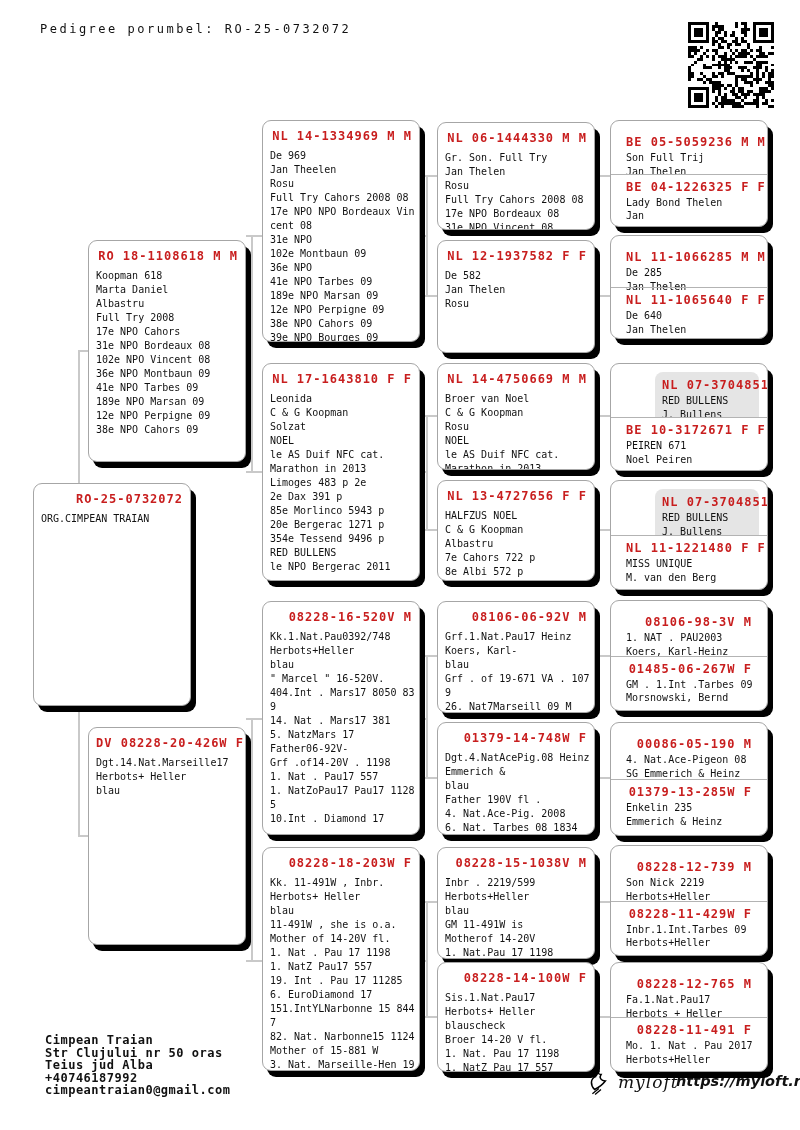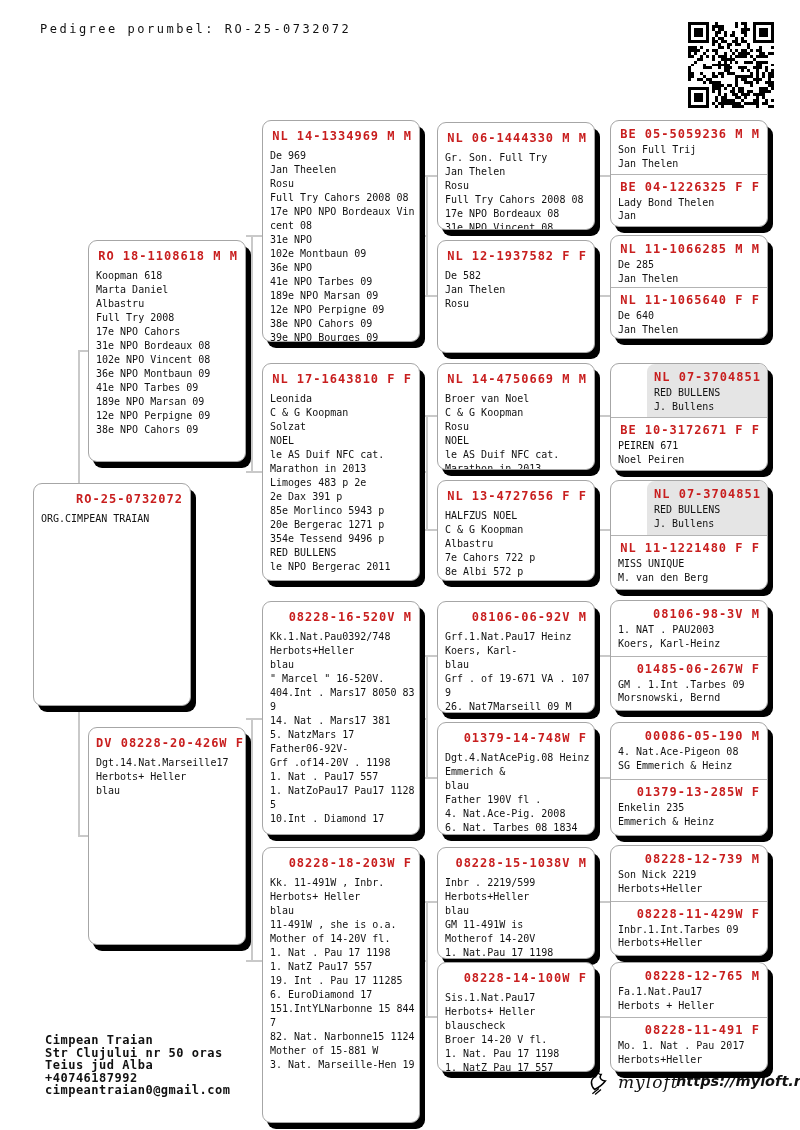--- a/index.html
+++ b/index.html
@@ -7,21 +7,21 @@
         font-family:"DejaVu Sans Mono","Liberation Mono",monospace;color:#111;}
   .title{position:absolute;top:22px;left:40px;width:760px;text-align:left;
          font-weight:normal;font-size:12px;letter-spacing:2.5px;white-space:pre;}
   .qr{position:absolute;left:688px;top:22px;width:86px;height:86px;}
   .cx{position:absolute;background:#c9c9c9;z-index:1;}
   .box{position:absolute;background:#fff;border:1px solid #a6a6a6;border-radius:9px;
        box-shadow:5px 6px 0 #000;overflow:hidden;z-index:2;box-sizing:border-box;}
   .ring{color:#c81e1e;font-weight:bold;font-size:12px;letter-spacing:1px;
         padding:8px 7px 3px 7px;white-space:pre;text-align:right;}
   .body{font-size:10px;line-height:14px;padding:3px 7px 0 7px;white-space:pre;}
-  .pair{padding:0;}
+  .pair{padding:8px;}
   .sub{position:relative;height:50%;box-sizing:border-box;}
   .sub:first-child{border-radius:8px 8px 0 0;}
   .sub:last-child{border-radius:0 0 8px 8px;}
   .sub .ring{padding:6px 7px 1px 7px;}
   .sub .body{padding:1px 7px 0 7px;line-height:13.5px;}
   .sub.hl{background:#e5e5e5;margin-left:36px;}
   .divider{position:absolute;left:0;right:0;top:50%;height:1px;background:#b3b3b3;z-index:3;}
   .owner{position:absolute;left:45px;top:1034px;font-weight:bold;font-size:12px;
          line-height:12.5px;letter-spacing:0.5px;white-space:pre;}
   .brandwrap{position:absolute;left:588px;top:1066px;width:200px;height:34px;}
@@ -460,21 +460,21 @@
 9
 14. Nat . Mars17 381
 5. NatzMars 17
 Father06-92V-
 Grf .of14-20V . 1198
 1. Nat . Pau17 557
 1. NatZoPau17 Pau17 1128
 5
 10.Int . Diamond 17</div>
   </div>
-  <div class="box" style="left:262px;top:847px;width:158px;height:276px">
+  <div class="box" style="left:262px;top:847px;width:158px;height:224px">
     <div class="ring">08228-18-203W F</div>
     <div class="body">Kk. 11-491W , Inbr.
 Herbots+ Heller
 blau
 11-491W , she is o.a.
 Mother of 14-20V fl.
 1. Nat . Pau 17 1198
 1. NatZ Pau17 557
 19. Int . Pau 17 11285
 6. EuroDiamond 17

